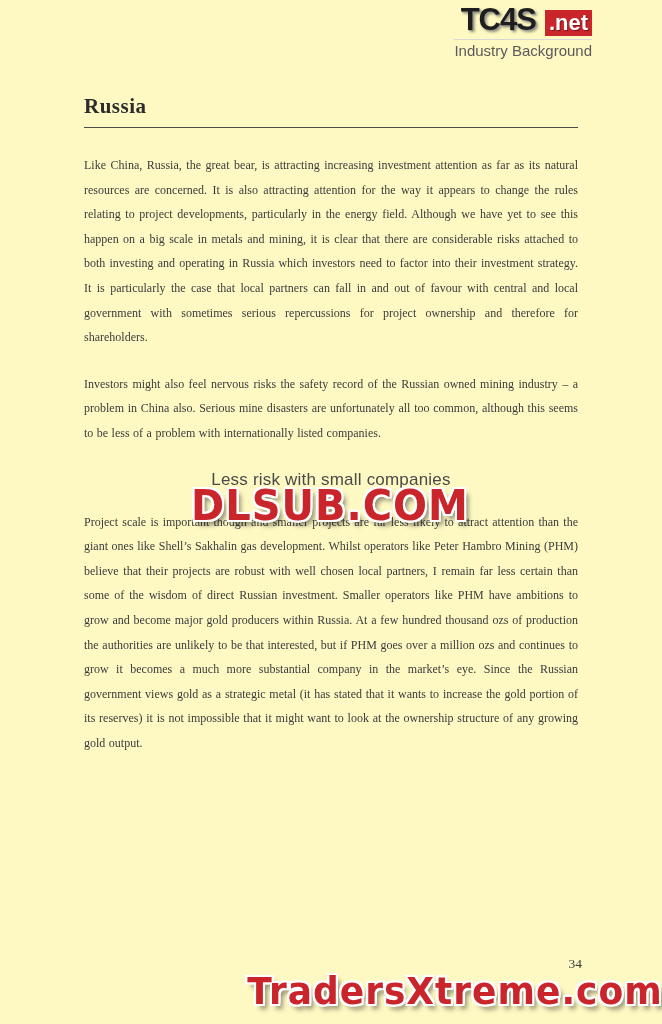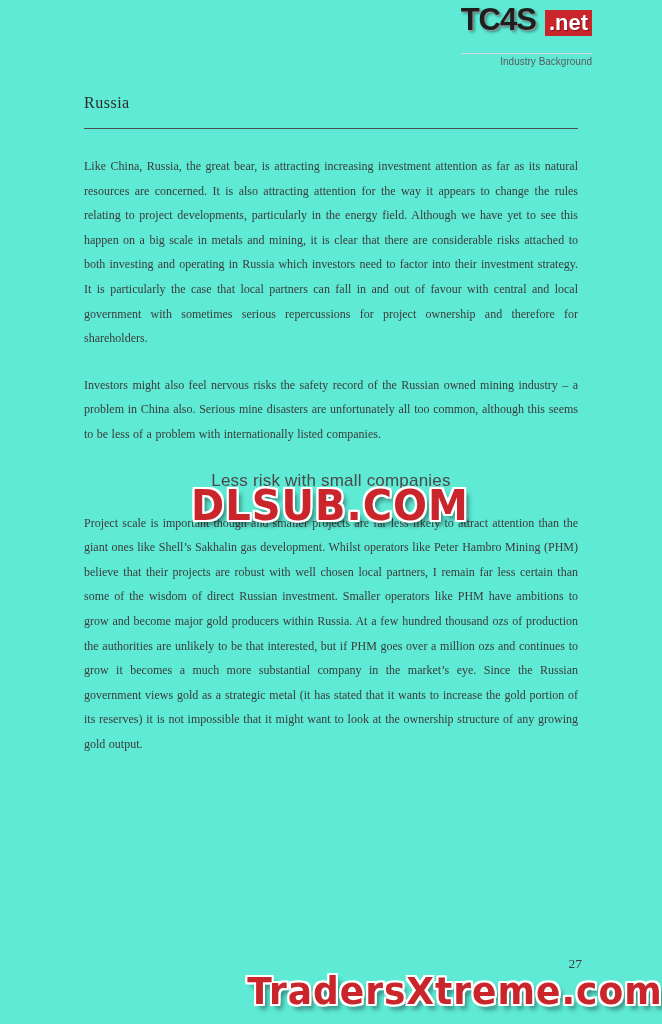--- a/index.html
+++ b/index.html
@@ -4,21 +4,21 @@
 <style>
   html, body {
     margin: 0;
     padding: 0;
     background: #ffffff;
   }
   .page {
     position: relative;
     width: 662px;
     height: 1024px;
-    background: #5eead4;
+    background: #fef9c3;
     overflow: hidden;
     font-family: "Liberation Serif", serif;
     color: #3b3b3b;
   }
 
   
   .header {
     position: absolute;
     top: 4px;
     right: 70px;
@@ -38,39 +38,39 @@
   .logo-net {
     margin-left: 9px;
     background: #c9252b;
     color: #ffffff;
     font-size: 22px;
     padding: 1px 4px 2px 4px;
     letter-spacing: 0;
     text-shadow: 1px 1px 1px rgba(0,0,0,0.4);
   }
   .header-sub {
-    margin-top: 16px;
+    margin-top: 2px;
     font-family: "Liberation Sans", sans-serif;
-    font-size: 10px;
+    font-size: 15px;
     color: #5a5a5a;
     border-top: 1px solid #d8d8d8;
     padding-top: 2px;
   }
 
   
   .main {
     position: absolute;
     left: 84px;
     top: 94px;
     width: 494px;
   }
   .section-heading {
-    margin: 0 0 16px 0;
-    font-weight: 400;
-    font-size: 16px;
+    margin: 0 0 8px 0;
+    font-weight: 700;
+    font-size: 21px;
     letter-spacing: 0.5px;
     color: #2c2c2c;
   }
   .heading-rule {
     border: none;
     border-top: 1.3px solid #4d4d4d;
     margin: 0 0 25px 0;
   }
   .body-par {
     margin: 0 0 22px 0;
@@ -148,17 +148,17 @@
 
     <p class="body-par">Investors might also feel nervous risks the safety record of the Russian owned mining industry – a problem in China also. Serious mine disasters are unfortunately all too common, although this seems to be less of a problem with internationally listed companies.</p>
 
     <h2 class="subsection-heading">Less risk with small companies</h2>
 
     <p class="body-par">Project scale is important though and smaller projects are far less likely to attract attention than the giant ones like Shell’s Sakhalin gas development. Whilst operators like Peter Hambro Mining (PHM) believe that their projects are robust with well chosen local partners, I remain far less certain than some of the wisdom of direct Russian investment. Smaller operators like PHM have ambitions to grow and become major gold producers within Russia. At a few hundred thousand ozs of production the authorities are unlikely to be that interested, but if PHM goes over a million ozs and continues to grow it becomes a much more substantial company in the market’s eye. Since the Russian government views gold as a strategic metal (it has stated that it wants to increase the gold portion of its reserves) it is not impossible that it might want to look at the ownership structure of any growing gold output.</p>
   </div>
 
   <div class="wm wm-mid">DLSUB.COM</div>
 
-  <div class="page-number">27</div>
+  <div class="page-number">34</div>
 
   <div class="wm wm-bottom">TradersXtreme.com</div>
 
 </div>
 
 </body></html>

